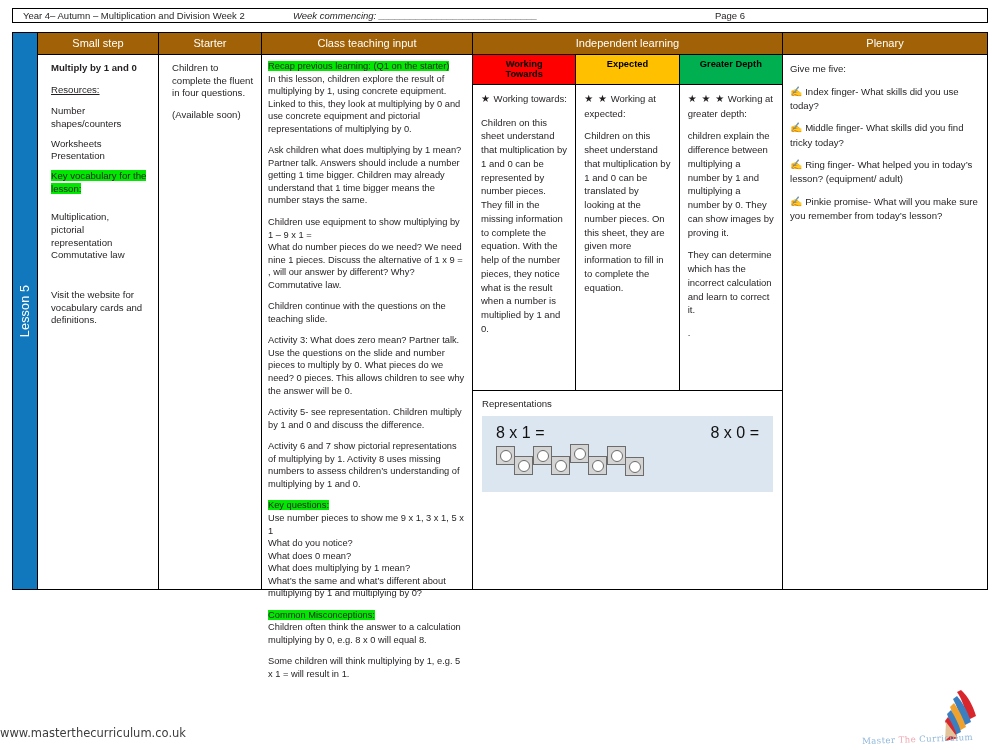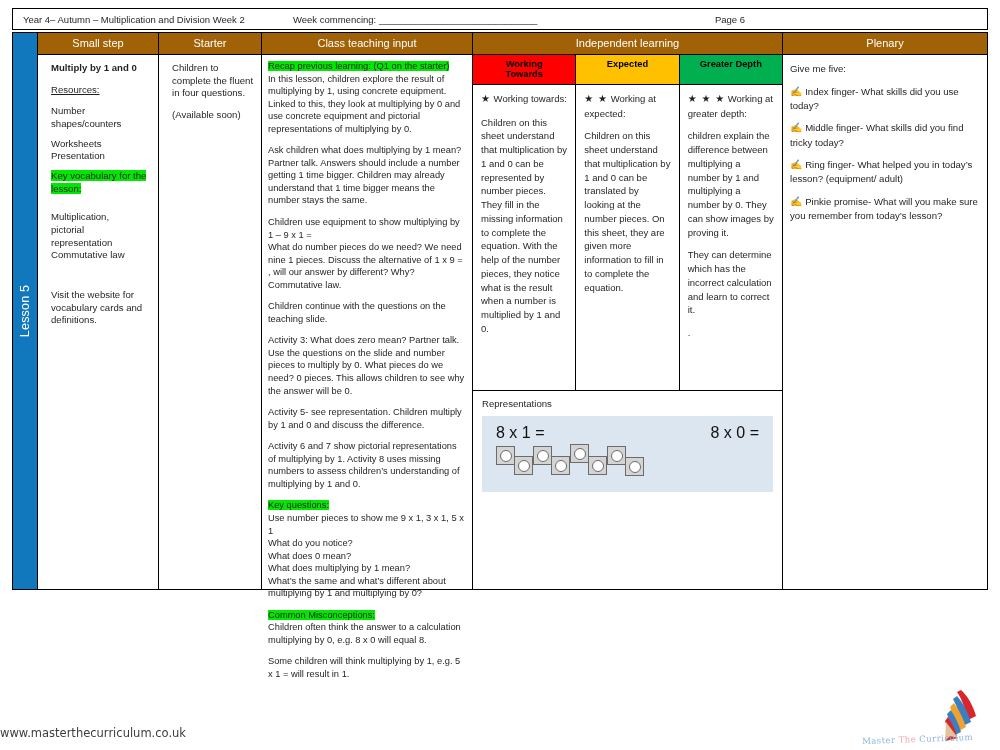--- a/index.html
+++ b/index.html
@@ -4,27 +4,27 @@
 <style>
   html,body{margin:0;padding:0;}
   body{
     width:1000px;height:750px;background:#ffffff;
     font-family:"Liberation Sans", sans-serif;
     color:#231f20;overflow:hidden;position:relative;
   }
 
   
   .topbar{
-    position:absolute;left:12px;top:8px;width:976px;height:22px;
+    position:absolute;left:12px;top:8px;width:976px;height:15px;
     border:1.5px solid #000;background:#fff;box-sizing:border-box;
     display:flex;align-items:center;
   }
   .topbar .cell{font-size:9.5px;color:#231f20;white-space:nowrap;overflow:hidden;}
   .tb-a{padding-left:10px;width:270px;}
-  .tb-b{width:360px;}
+  .tb-b{width:360px;font-style:italic;}
   .tb-c{flex:1;text-align:center;padding-right:180px;}
 
   
   .grid{
     position:absolute;left:12px;top:32px;width:976px;height:558px;
     box-sizing:border-box;border:1.5px solid #000;background:#fff;
     display:flex;
   }
   .lessonband{
     width:24px;background:#1278be;border-right:1.5px solid #000;

